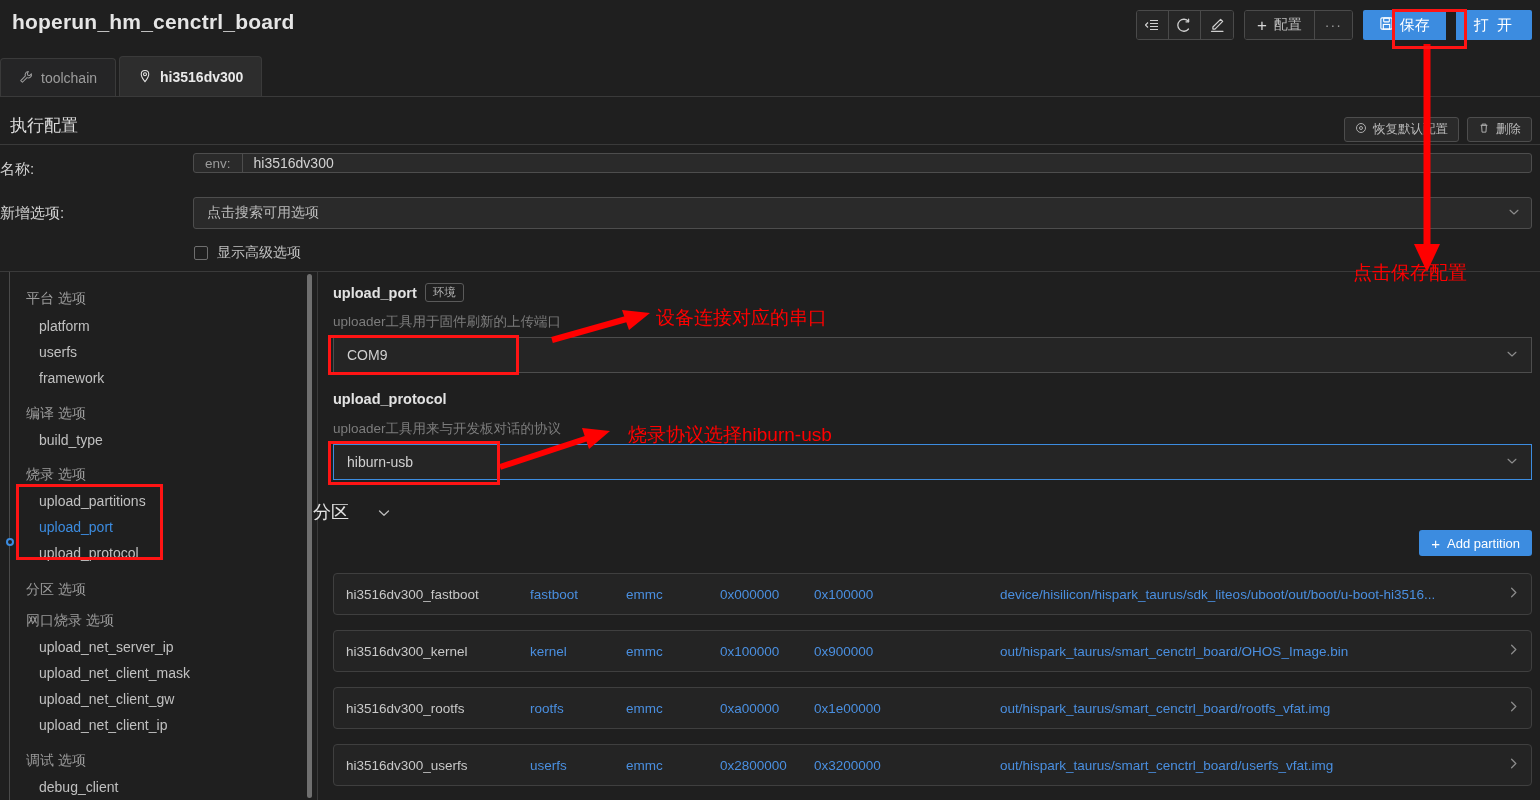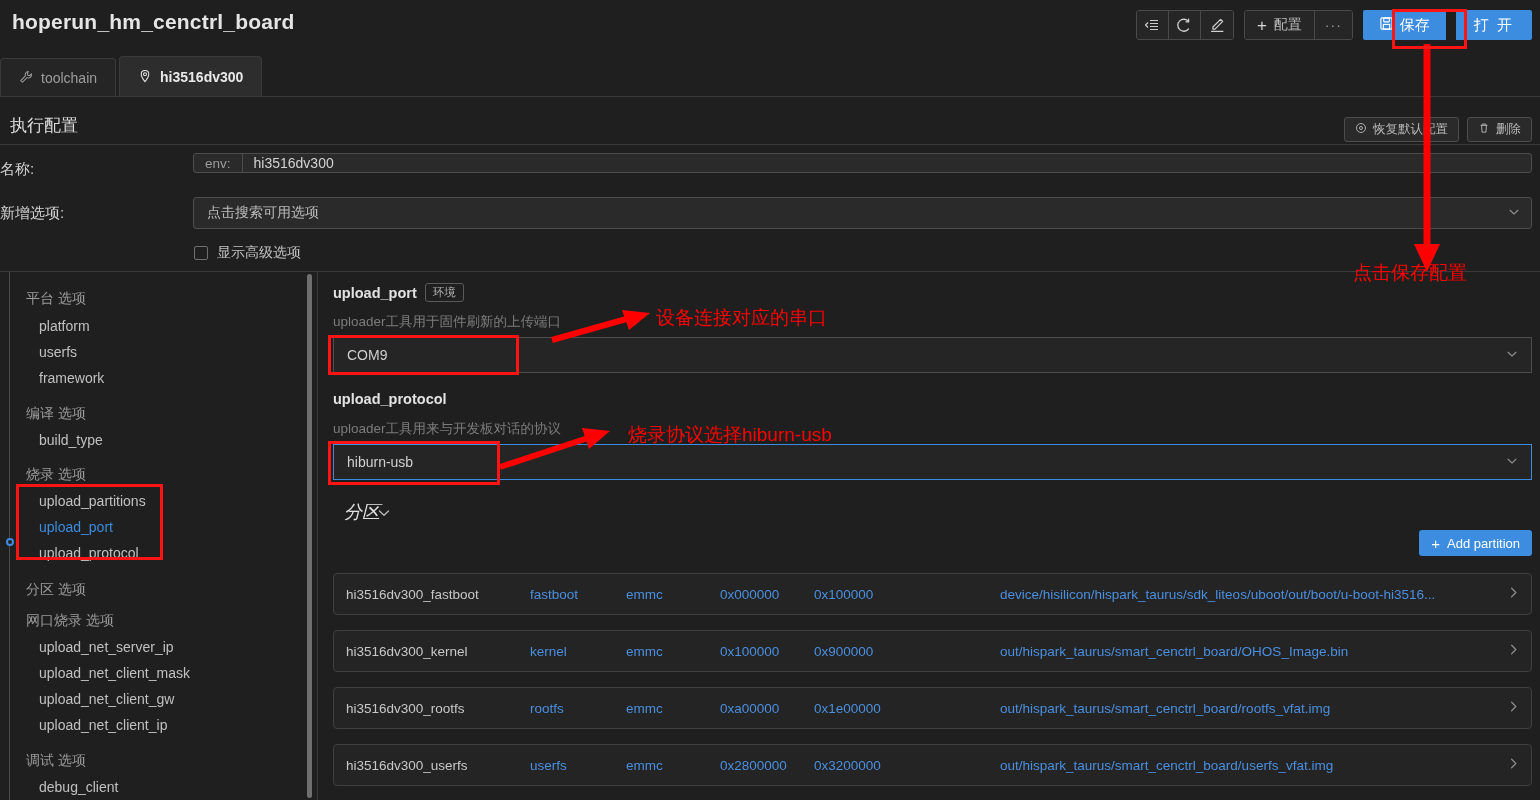--- a/index.html
+++ b/index.html
@@ -119,21 +119,21 @@
   }
   .opt-desc { position: absolute; font-size: 13.5px; color: #7c7c7c; }
   .select-box {
     position: absolute; height: 36px; border: 1px solid #4d4d4d; background: #252525;
     display: flex; align-items: center; justify-content: space-between;
     padding: 0 12px 0 13px; font-size: 14px; color: #d0d0d0; cursor: pointer;
   }
   .select-box.focused { border-color: #3c8ce0; }
 
   
-  .part-title { position: absolute; left: 344px; top: 500px; font-size: 18px; color: #e2e2e2; font-style: italic; }
+  .part-title { position: absolute; left: 313px; top: 500px; font-size: 18px; color: #e2e2e2; }
   .part-caret { position: absolute; left: 376px; top: 505px; cursor: pointer; }
   .add-part {
     position: absolute; right: 8px; top: 530px; display: flex; align-items: center; gap: 7px;
     height: 26px; padding: 0 12px; background: #3c8ce0; color: #fff; font-size: 13px;
     border-radius: 3px; cursor: pointer;
   }
 
   
   .part-row {
     position: absolute; left: 333px; width: 1199px; height: 42px;

